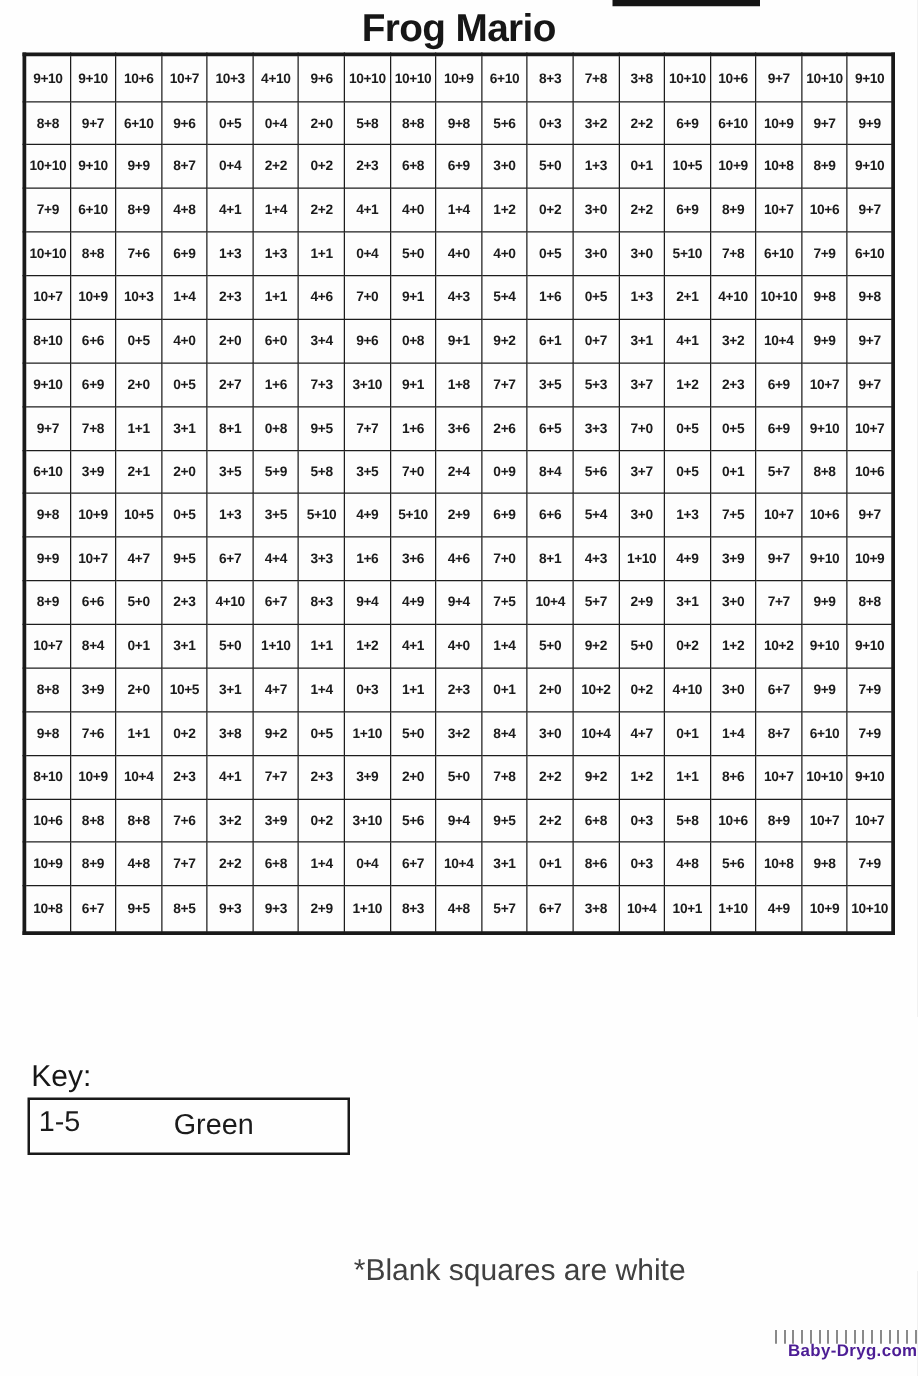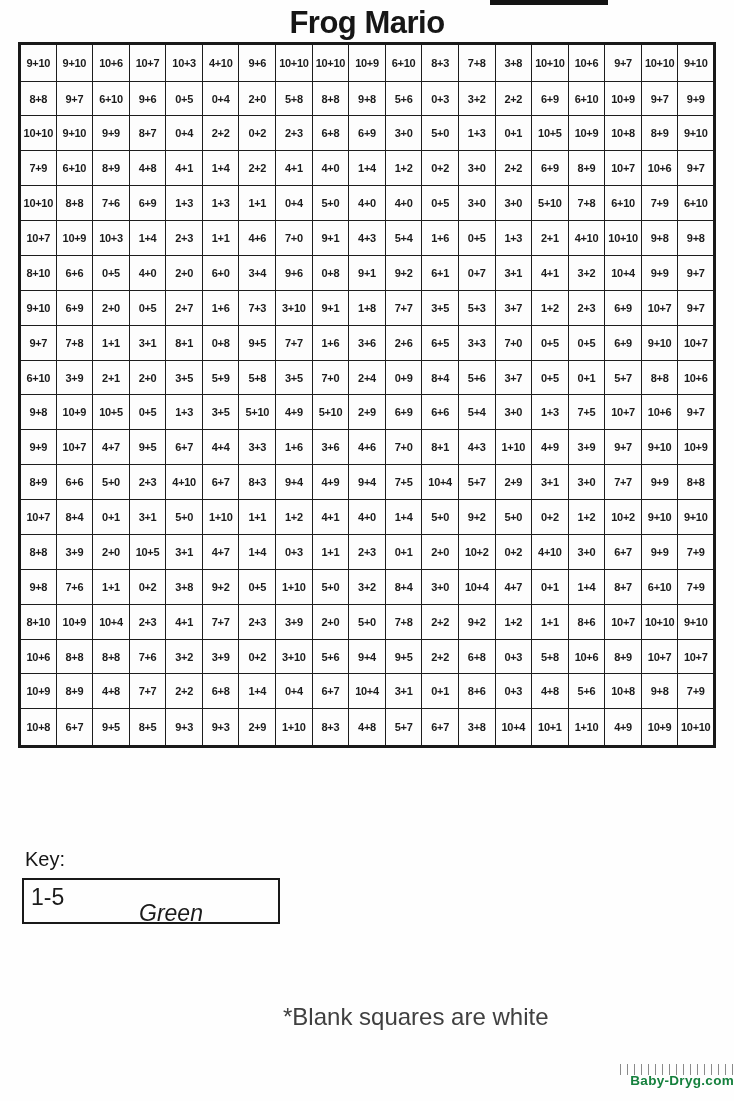--- a/index.html
+++ b/index.html
@@ -33,57 +33,57 @@
     border:1.6px solid #1d1d1d;
     text-align:center; vertical-align:middle;
     font-size:11px; font-weight:700; letter-spacing:-0.3px;
     white-space:nowrap; overflow:hidden;
     padding:0;
     background:#fdfdfd;
     color:#1b1b1b;
   }
   .key-label {
     position:absolute; left:25px; top:848px;
-    font-size:20px; font-weight:400; color:#161616;
+    font-size:24px; font-weight:400; color:#161616;
   }
   .key-table {
     position:absolute; left:22px; top:878px;
     width:258px;
     border:2.5px solid #191919;
   }
   .key-row {
     position:relative;
     height:42px;
     border-bottom:2.5px solid #191919;
     font-size:23px;
   }
   .key-row:last-child { border-bottom:none; }
   .key-range {
     position:absolute; left:7px; top:4px;
   }
   .key-color {
-    position:absolute; left:115px; top:20px;font-style:italic;
+    position:absolute; left:115px; top:6px;
   }
   .blank-note {
     position:absolute; left:283px; top:1003px;
     font-size:24px; color:#404040;
   }
   .watermark {
     position:absolute; left:614px; top:1064px; width:120px;
     text-align:right;
   }
   .watermark-ticks {
     height:11px; width:114px; margin-left:6px;
     background:repeating-linear-gradient(90deg,
       #8a8a8a 0px, #8a8a8a 1.5px, transparent 1.5px, transparent 7px);
     margin-bottom:-2px;
   }
   .watermark-text {
     font-size:13.5px; font-weight:700; letter-spacing:0.3px;
-    color:#15803d;
+    color:#4c1d95;
   }
 </style>
 </head>
 <body>
 
 <div class="page">
 
   <div class="scan-bar"></div>
 
   <h1 class="title">Frog Mario</h1>

